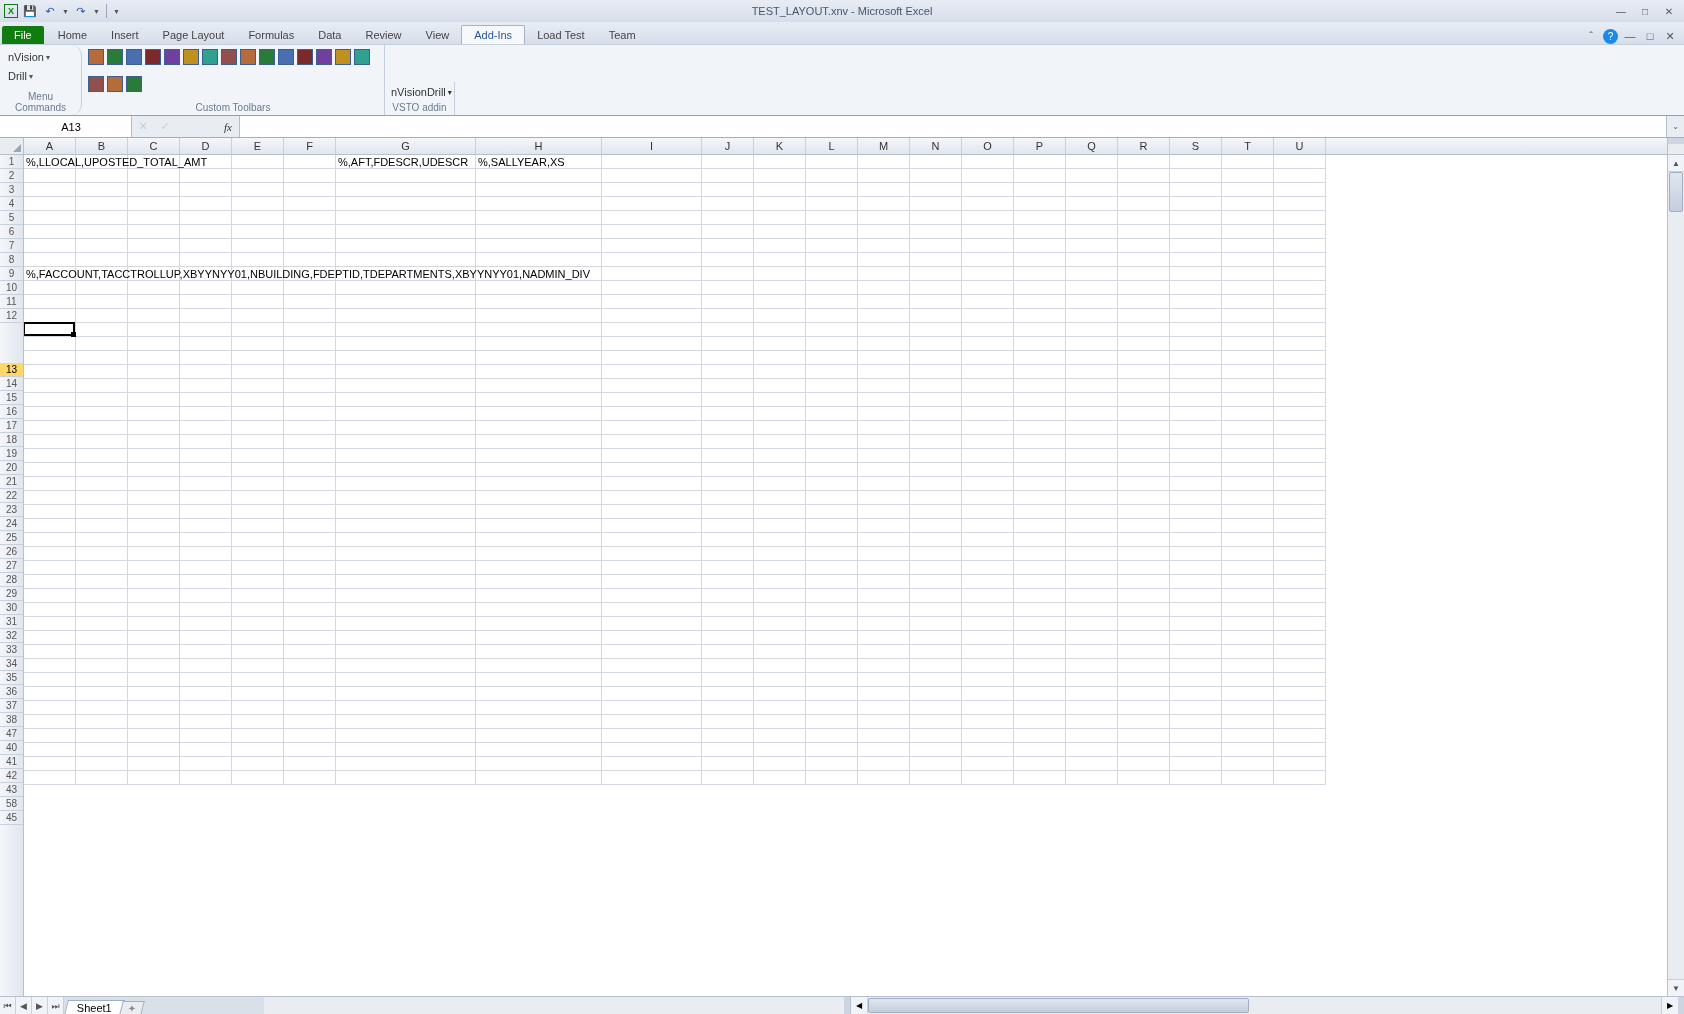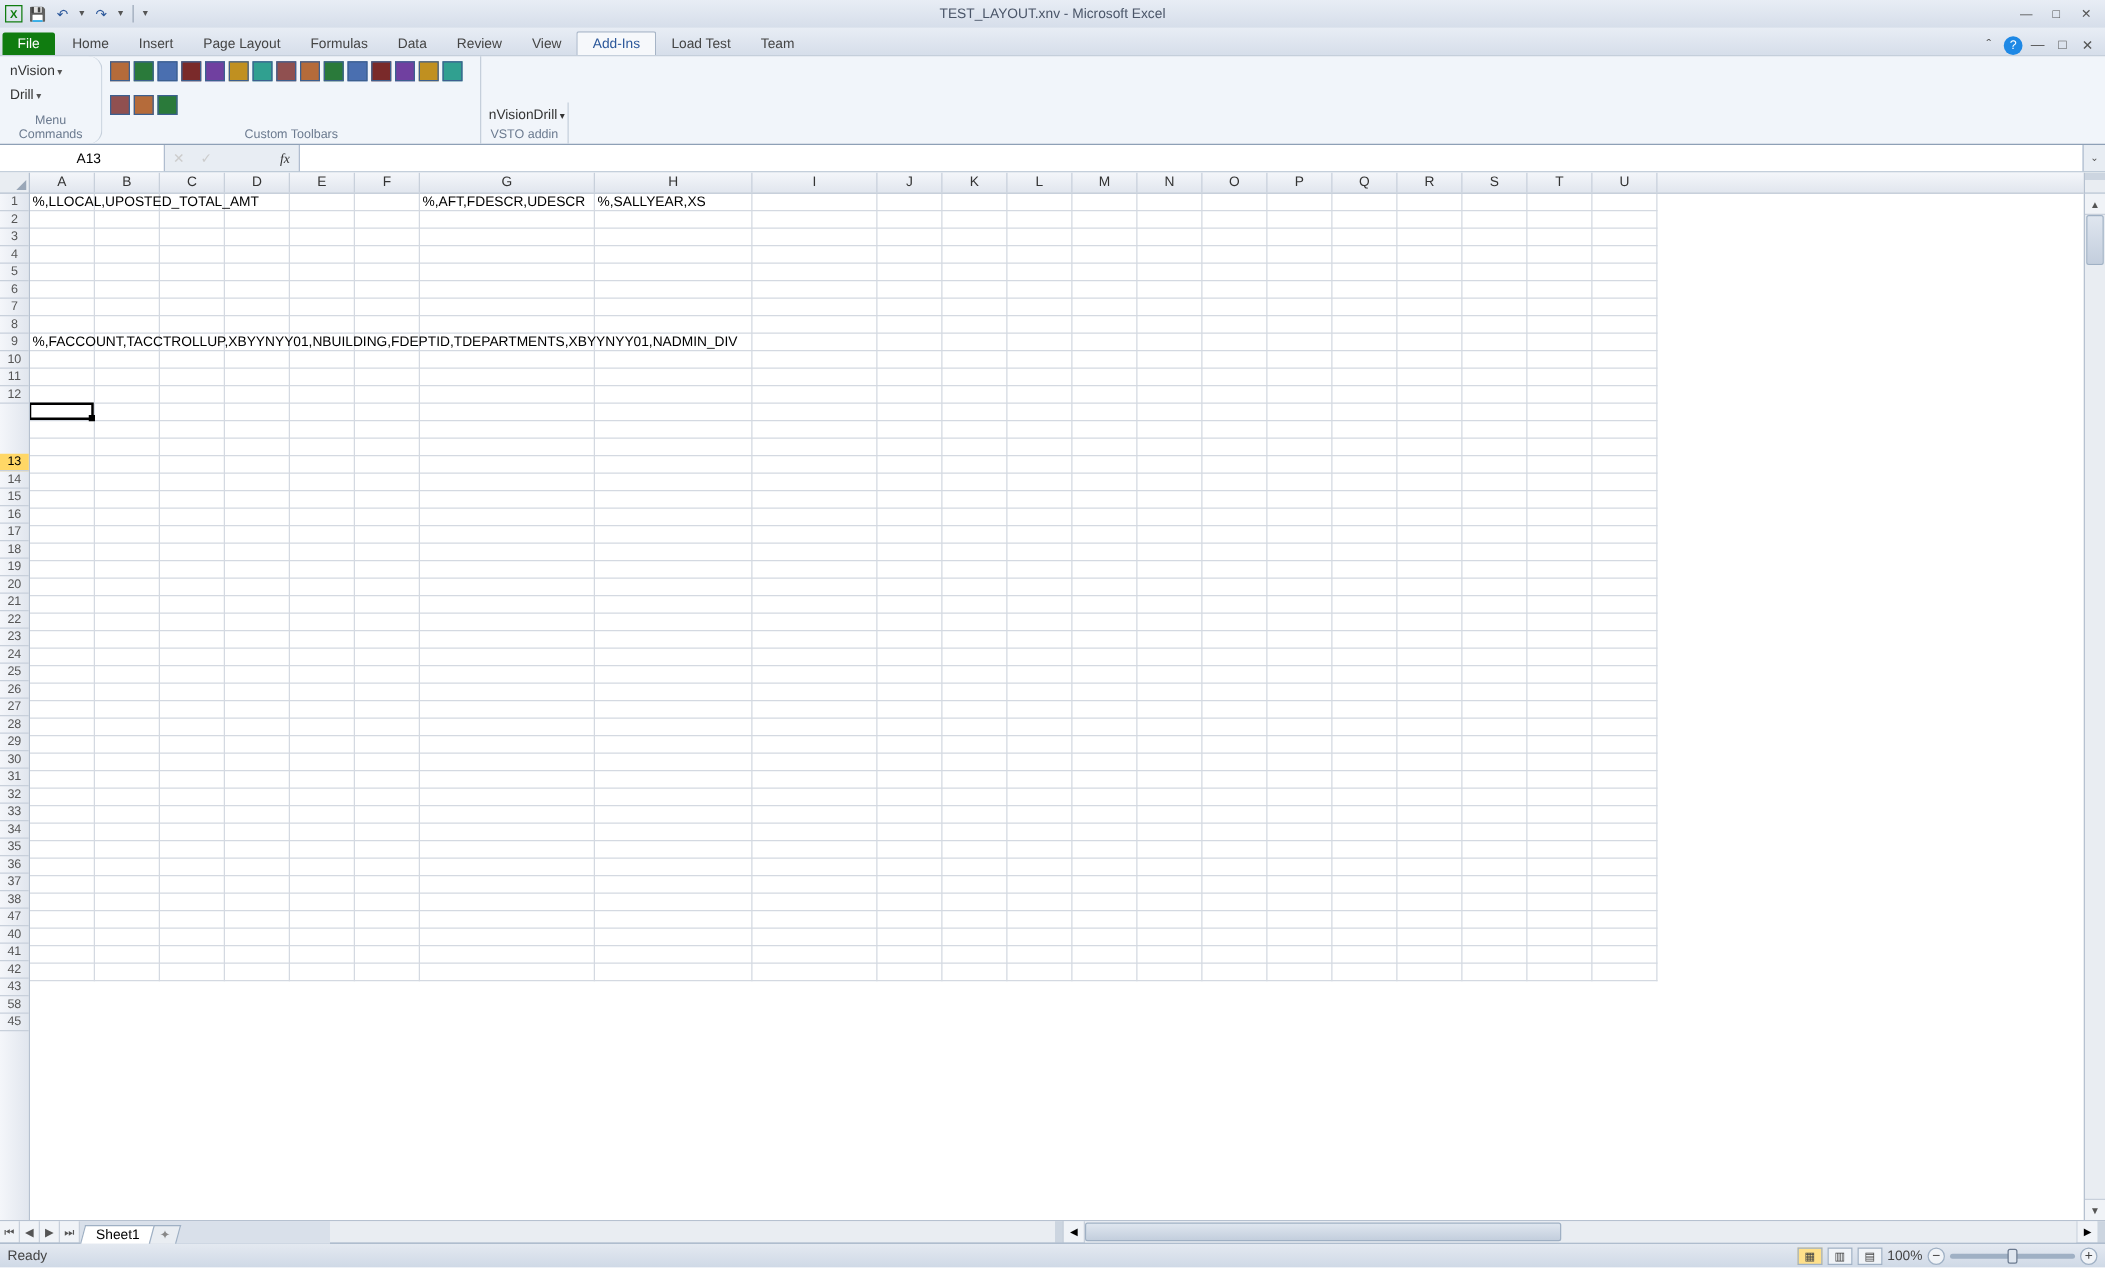--- a/index.html
+++ b/index.html
@@ -393,29 +393,14 @@
     <div class="hscroll">
       <div class="btn">◀</div>
       <div class="track">
           <div class="thumb"></div>
         </div>
       <div class="btn r">▶</div>
     </div>
     <div class="grip"></div>
   </div>
 
-  <div class="status">
-    <span>Ready</span>
-    <div class="right">
-      <div class="viewbtn active">▦</div>
-      <div class="viewbtn">▥</div>
-      <div class="viewbtn">▤</div>
-      <span>100%</span>
-      <div class="zbtn">−</div>
-      <div class="zslider">
-          <div class="tick"></div>
-          <div class="knob"></div>
-        </div>
-      <div class="zbtn">+</div>
-    </div>
-  </div>
 
 </div>
 
 </body></html>

